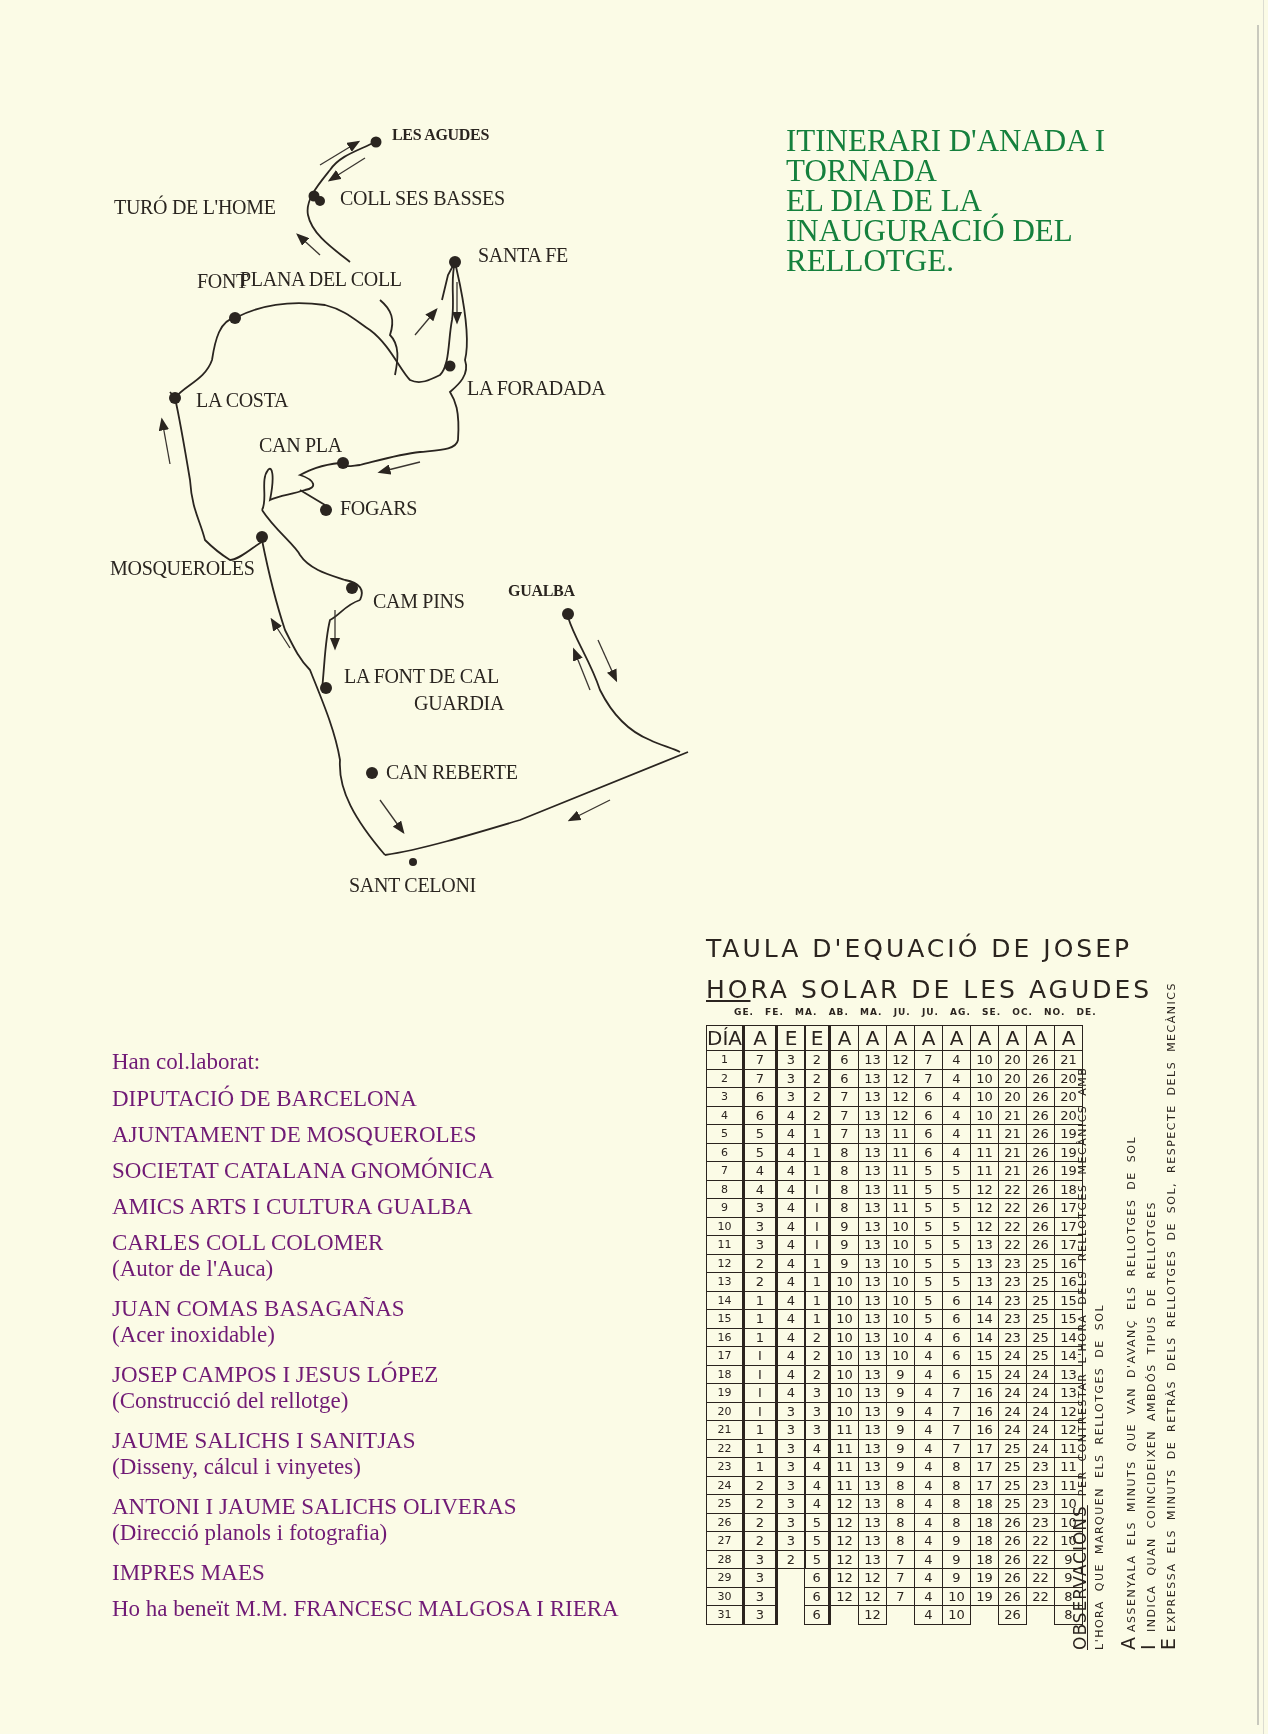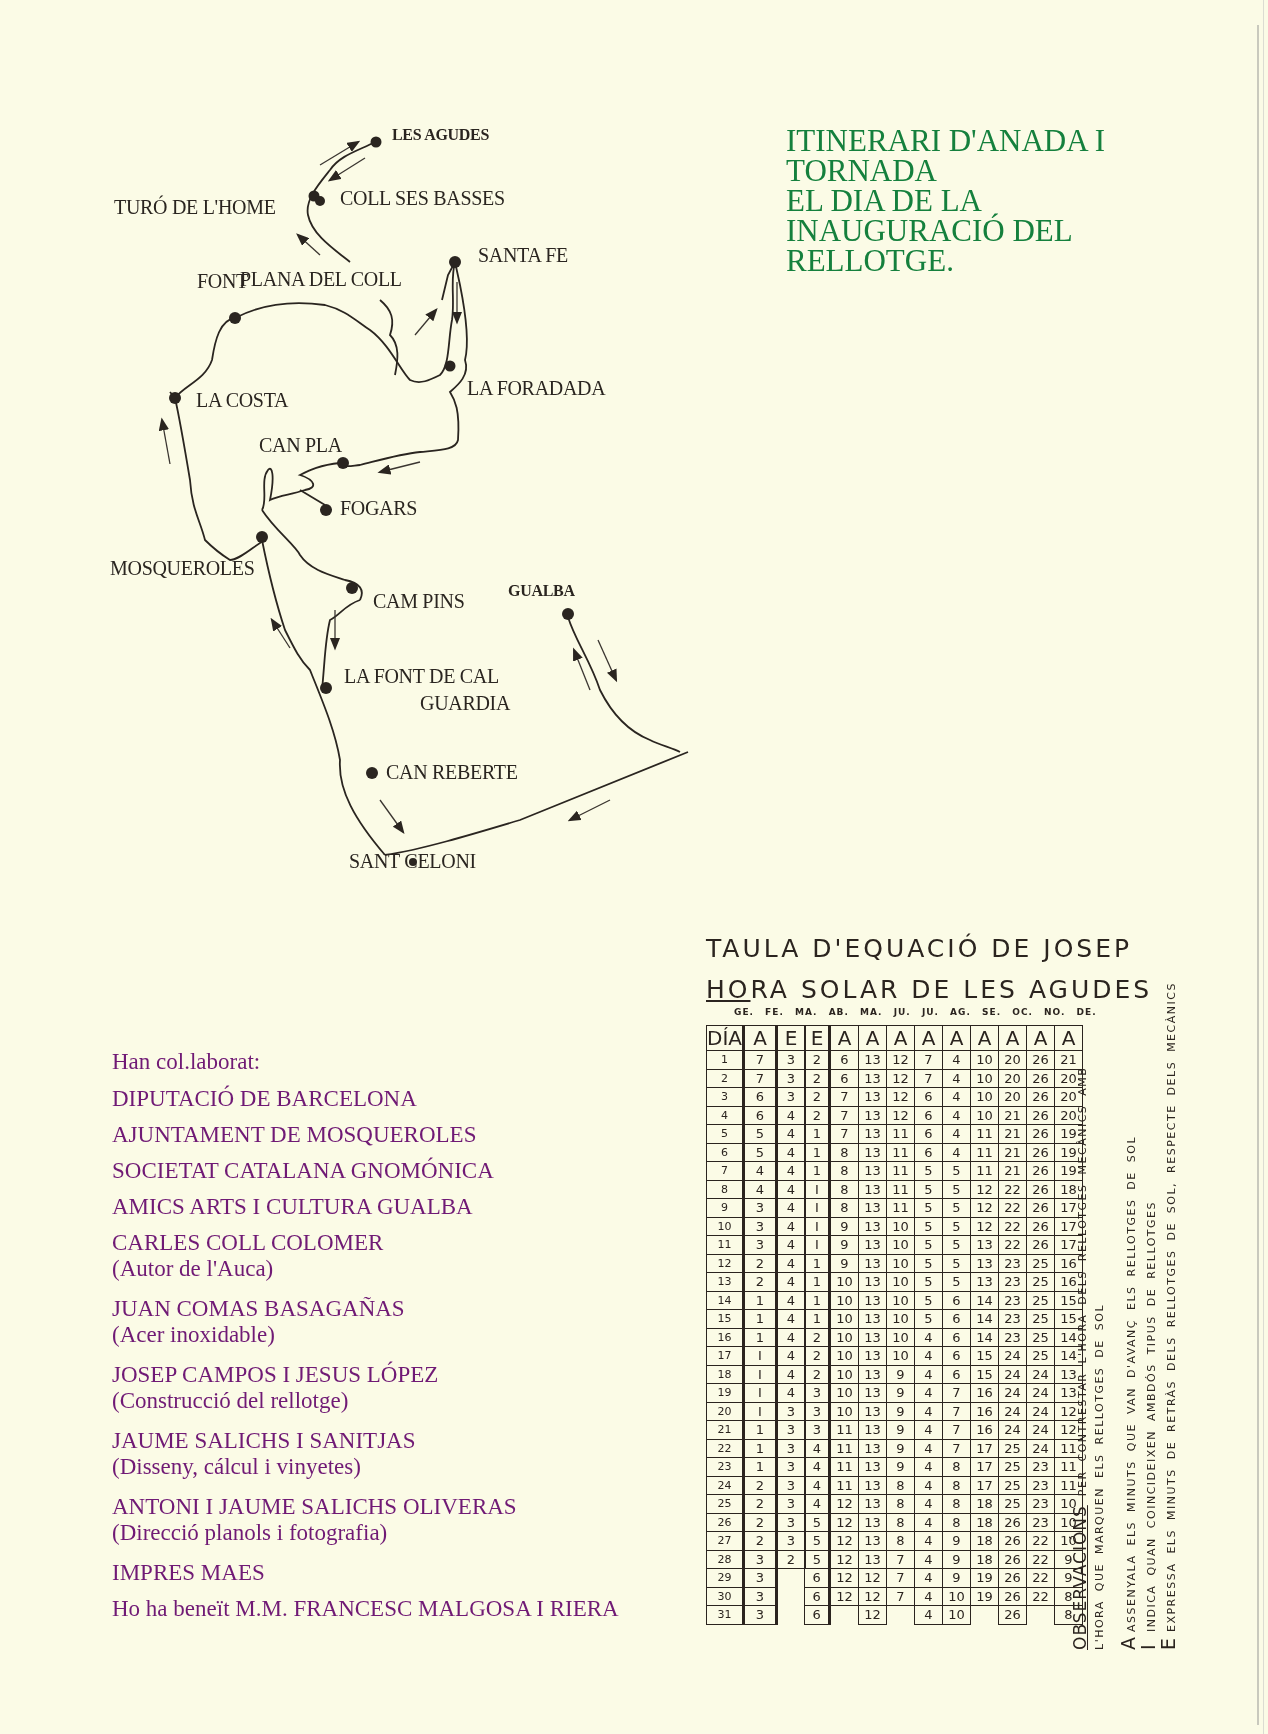--- a/index.html
+++ b/index.html
@@ -127,23 +127,23 @@
   <div class="map-label" style="left:153px;top:270px;margin-left:44px;">FONT</div>
   <div class="map-label" style="left:240px;top:268px;">PLANA DEL COLL</div>
   <div class="map-label" style="left:467px;top:377px;">LA FORADADA</div>
   <div class="map-label" style="left:196px;top:389px;">LA COSTA</div>
   <div class="map-label" style="left:259px;top:434px;">CAN PLA</div>
   <div class="map-label" style="left:340px;top:497px;">FOGARS</div>
   <div class="map-label" style="left:110px;top:557px;">MOSQUEROLES</div>
   <div class="map-label" style="left:373px;top:590px;">CAM PINS</div>
   <div class="map-label big" style="left:508px;top:582px;">GUALBA</div>
   <div class="map-label" style="left:344px;top:665px;">LA FONT DE CAL</div>
-  <div class="map-label" style="left:414px;top:692px;margin-left:6px;">GUARDIA</div>
+  <div class="map-label" style="left:414px;top:692px;">GUARDIA</div>
   <div class="map-label" style="left:386px;top:761px;">CAN REBERTE</div>
-  <div class="map-label" style="left:349px;top:850px;">SANT CELONI</div>
+  <div class="map-label" style="left:349px;top:874px;">SANT CELONI</div>
 </div>
 
 <div class="itinerary">
   <div>ITINERARI D'ANADA I TORNADA</div>
   <div>EL DIA DE LA</div>
   <div>INAUGURACIÓ DEL</div>
   <div>RELLOTGE.</div>
 </div>
 
 <div class="credits">

